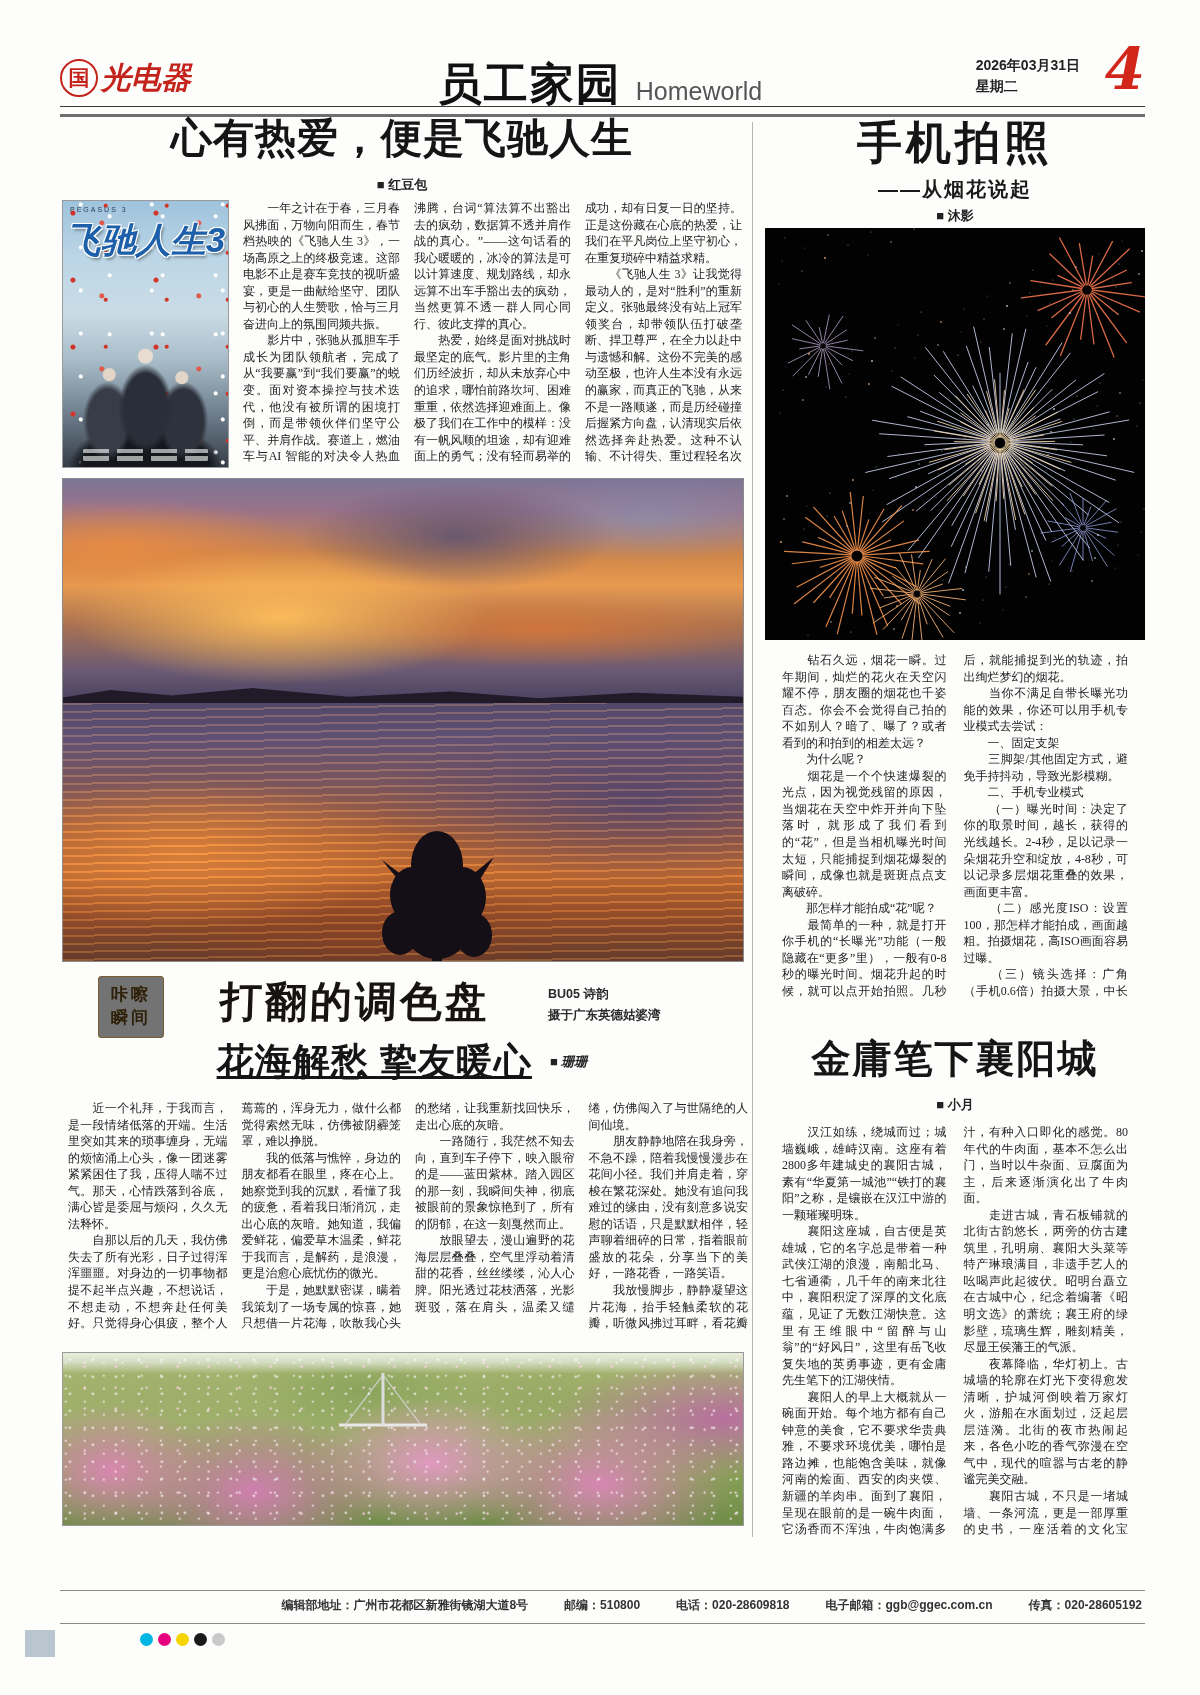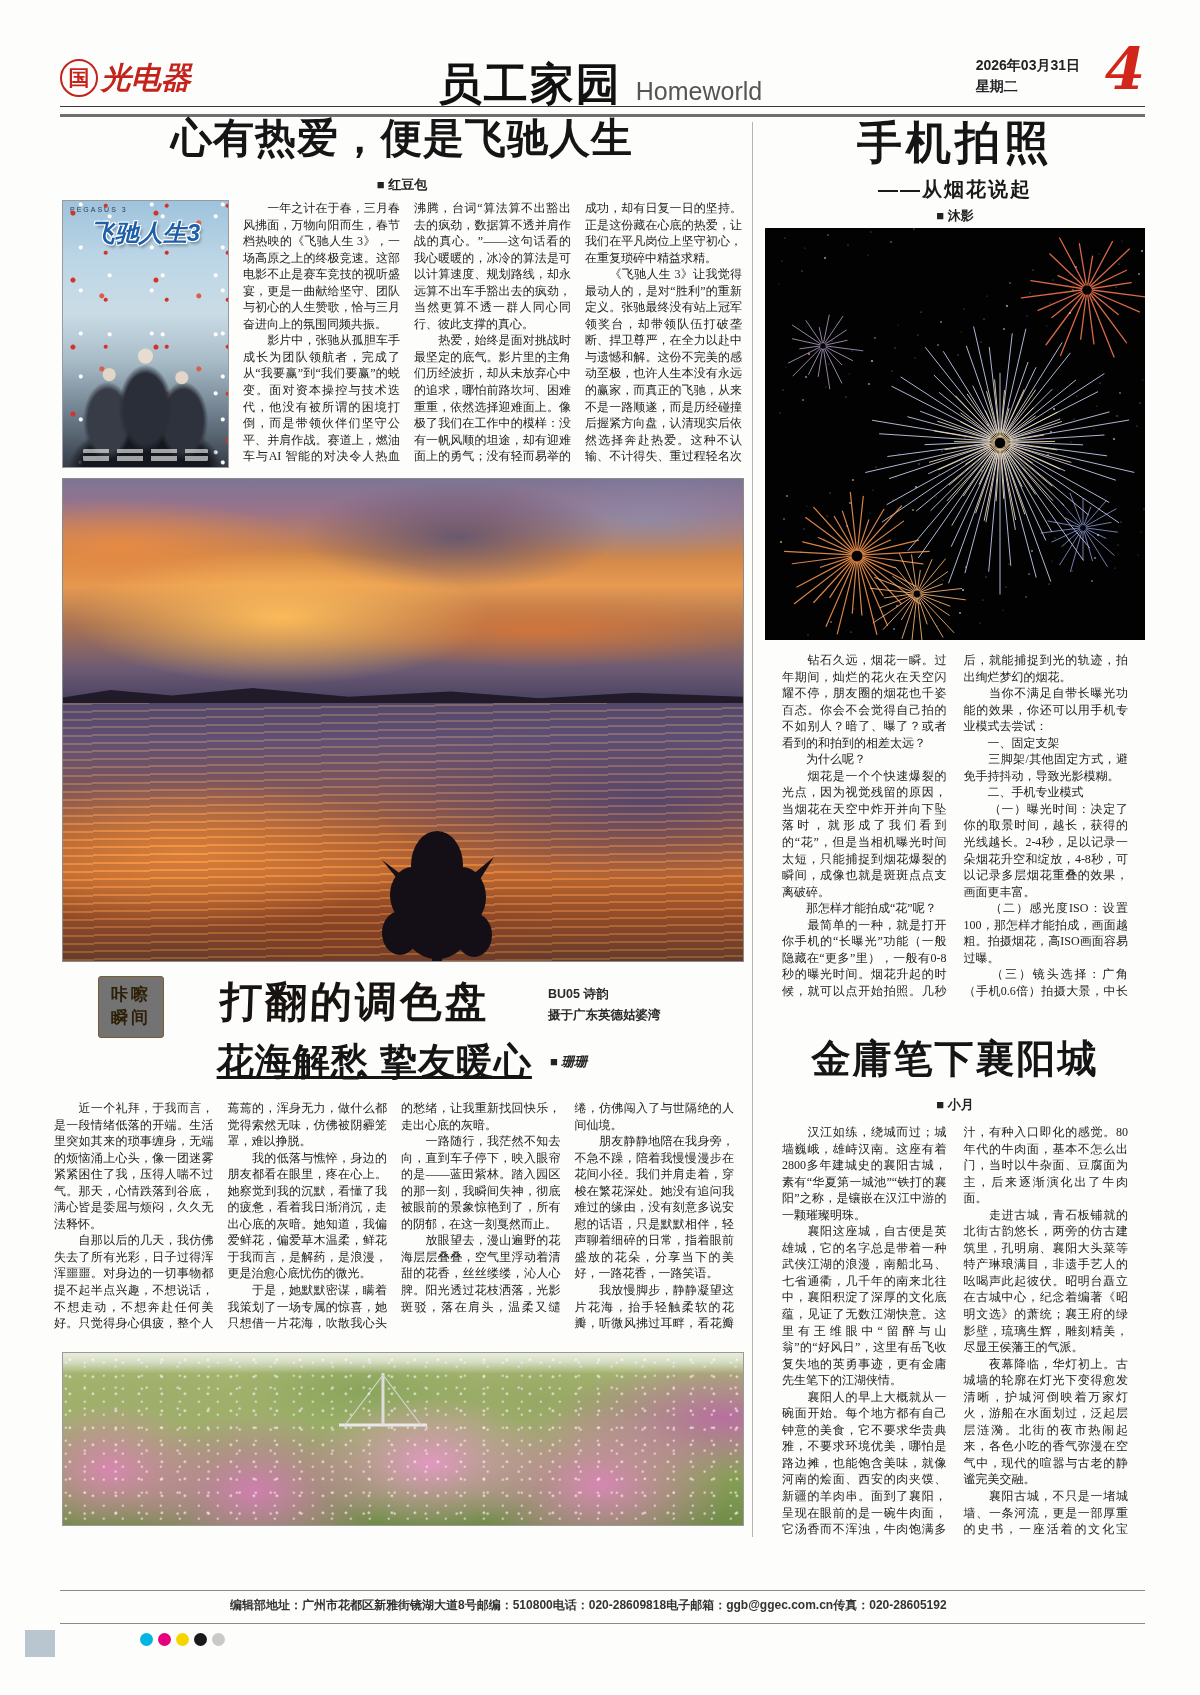--- a/index.html
+++ b/index.html
@@ -31,21 +31,21 @@
   .a-title{font-family:"Liberation Sans","DejaVu Sans",sans-serif;font-weight:900;color:#151515;text-align:center;line-height:1.1;}
   .a-author{font-family:"Liberation Sans","DejaVu Sans",sans-serif;font-weight:bold;font-size:13px;color:#222;text-align:center;}
   
   #a1-title{left:62px;top:116px;width:680px;font-size:41px;letter-spacing:1px;}
   #a1-author{left:62px;top:176px;width:680px;}
   #a1-body{left:62px;top:200px;width:680px;height:266px;display:flex;gap:14px;}
   #poster{width:165px;height:266px;flex:none;border:1px solid #9a9a9a;position:relative;overflow:hidden;
     background:linear-gradient(180deg,#9fc3dc 0%,#bcd6e6 22%,#cadce6 42%,#a8bcc8 60%,#6e7e8c 80%,#353d48 100%);}
   #poster .pegasus{position:absolute;top:5px;left:7px;font-family:"Liberation Sans",sans-serif;font-size:7px;letter-spacing:2px;color:#2c3c55;}
   #poster .ptitle{position:absolute;top:16px;width:100%;text-align:center;font-family:"Liberation Sans",sans-serif;
-    font-style:italic;font-weight:900;font-size:24px;color:#1d5fa8;
+    font-style:italic;font-weight:900;font-size:35px;color:#1d5fa8;
     text-shadow:1px 1px 0 #fff,-1px -1px 0 #fff,1px -1px 0 #fff,-1px 1px 0 #fff,2px 3px 3px rgba(0,0,0,.35);}
   #poster .confetti{position:absolute;inset:0;
     background-image:
       radial-gradient(circle 2px at 12% 18%,#d3342a 0 2px,transparent 3px),
       radial-gradient(circle 1.5px at 70% 10%,#d3342a 0 1.5px,transparent 2.5px),
       radial-gradient(circle 2px at 40% 30%,#e05a4a 0 2px,transparent 3px),
       radial-gradient(circle 1.5px at 88% 26%,#fff 0 1.5px,transparent 2.5px),
       radial-gradient(circle 1.5px at 25% 8%,#fff 0 1.5px,transparent 2.5px);
     background-size:83px 67px,61px 47px,97px 73px,53px 59px,71px 43px;}
   #poster .crowd{position:absolute;left:0;right:0;bottom:0;height:58%;
@@ -87,21 +87,21 @@
     display:flex;flex-direction:column;align-items:center;justify-content:center;
     font-family:"Liberation Sans",sans-serif;font-weight:900;font-size:17px;line-height:1.35;letter-spacing:3px;color:#2e2008;}
   #cap-title{left:190px;top:974px;width:330px;text-align:center;font-family:"DejaVu Serif",serif;
     font-weight:bold;font-size:42px;letter-spacing:3px;color:#161310;transform:skewX(-2deg);}
   #cap-credit{left:548px;top:984px;width:190px;font-family:"Liberation Sans",sans-serif;
     font-weight:bold;font-size:12.5px;line-height:1.7;color:#2a2a2a;}
   
   #a3-head{left:62px;top:1042px;width:680px;text-align:center;}
   #a3-head .t{font-size:37px;letter-spacing:1px;display:inline;text-decoration:underline;}
   #a3-head .au{display:inline-block;margin-left:14px;vertical-align:8px;font-style:italic;}
-  #a3-body{left:54px;top:1100px;width:680px;height:248px;column-count:4;column-gap:14px;}
+  #a3-body{left:68px;top:1100px;width:680px;height:248px;column-count:4;column-gap:14px;}
   
   #flowers{left:62px;top:1352px;width:680px;height:172px;border:1px solid #9a9a9a;overflow:hidden;position:absolute;
     background-image:
       linear-gradient(180deg,#e9edda 0%,#d6dec6 5%,rgba(214,222,198,0) 12%),
       radial-gradient(ellipse 22% 55% at 7% 68%,#d887b0,transparent 70%),
       radial-gradient(ellipse 28% 65% at 28% 80%,#cf7fae,transparent 70%),
       radial-gradient(ellipse 26% 55% at 54% 64%,#e099c0,transparent 70%),
       radial-gradient(ellipse 28% 65% at 79% 76%,#d687b2,transparent 70%),
       radial-gradient(ellipse 36% 50% at 97% 38%,#b86f9e,transparent 70%),
       radial-gradient(ellipse 32% 42% at 14% 28%,#9fae6a,transparent 70%),
@@ -122,22 +122,22 @@
   #a2-author{left:765px;top:207px;width:380px;}
   #fireworks{left:765px;top:228px;width:380px;height:412px;background:#020203;overflow:hidden;}
   #a2-body{left:782px;top:652px;width:346px;height:358px;column-count:2;column-gap:17px;}
   
   #a4-title{left:765px;top:1038px;width:380px;font-size:39px;letter-spacing:2px;}
   #a4-author{left:765px;top:1096px;width:380px;}
   #a4-body{left:782px;top:1124px;width:346px;height:414px;column-count:2;column-gap:17px;}
   
   #footer-rule-top{left:60px;right:55px;top:1590px;height:0;border-top:1px solid #8a8a8a;}
   #footer-rule-bot{left:60px;right:55px;top:1623px;height:0;border-top:1px solid #8a8a8a;}
-  #footer-text{left:230px;right:58px;top:1597px;display:flex;justify-content:flex-start;
-    font-family:"Liberation Sans",sans-serif;font-weight:bold;font-size:12px;color:#333;}
+  #footer-text{left:230px;right:58px;top:1597px;display:flex;justify-content:flex-end;
+    font-family:"Liberation Sans",sans-serif;font-weight:bold;font-size:12px;color:#333;gap:36px;}
   #regmarks{left:140px;top:1633px;display:flex;gap:5px;}
   #regmarks .dot{width:13px;height:13px;border-radius:50%;}
   #edge-square{left:25px;top:1630px;width:30px;height:27px;background:#b9c6cf;}
 </style>
 </head>
 <body>
 
 <div class="abs" id="logo">
   <span class="circled">国</span>
   <span>光电器</span>

